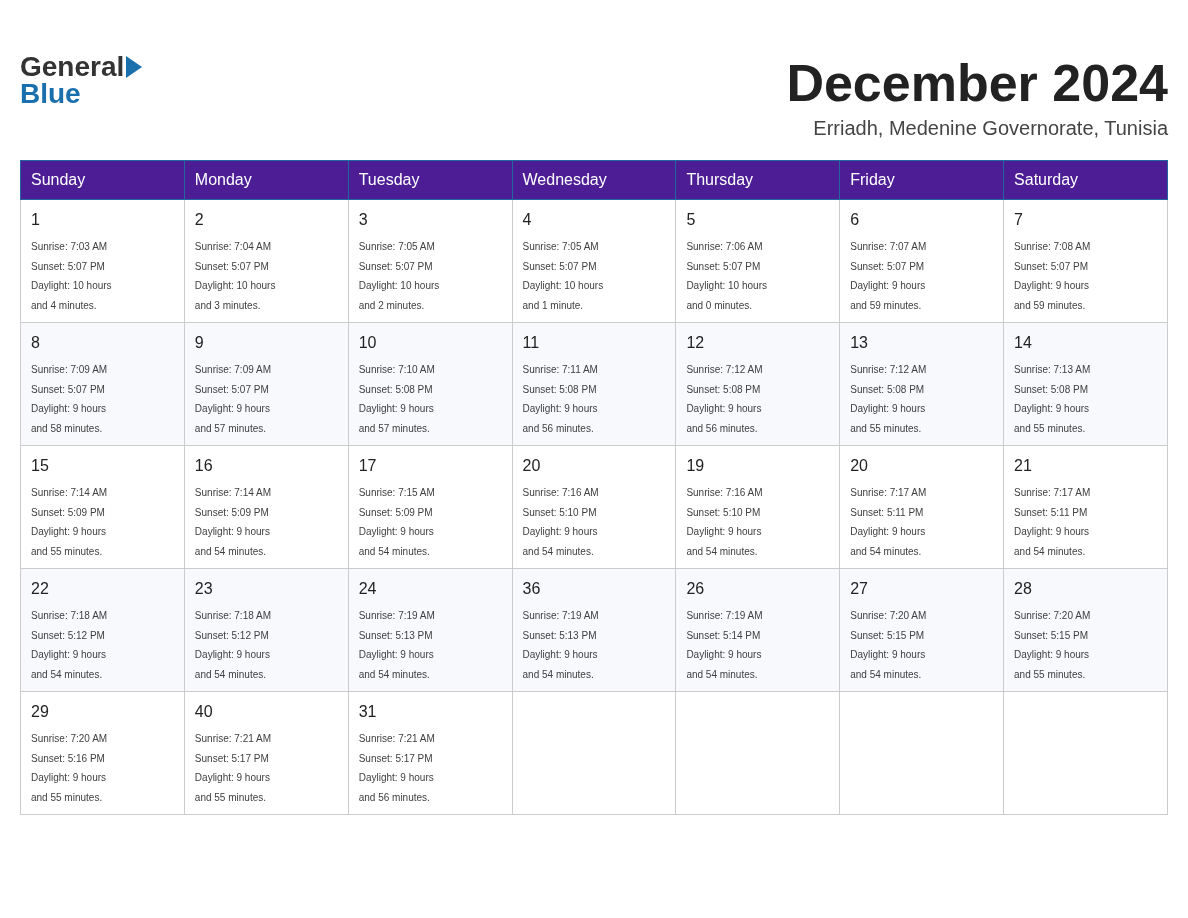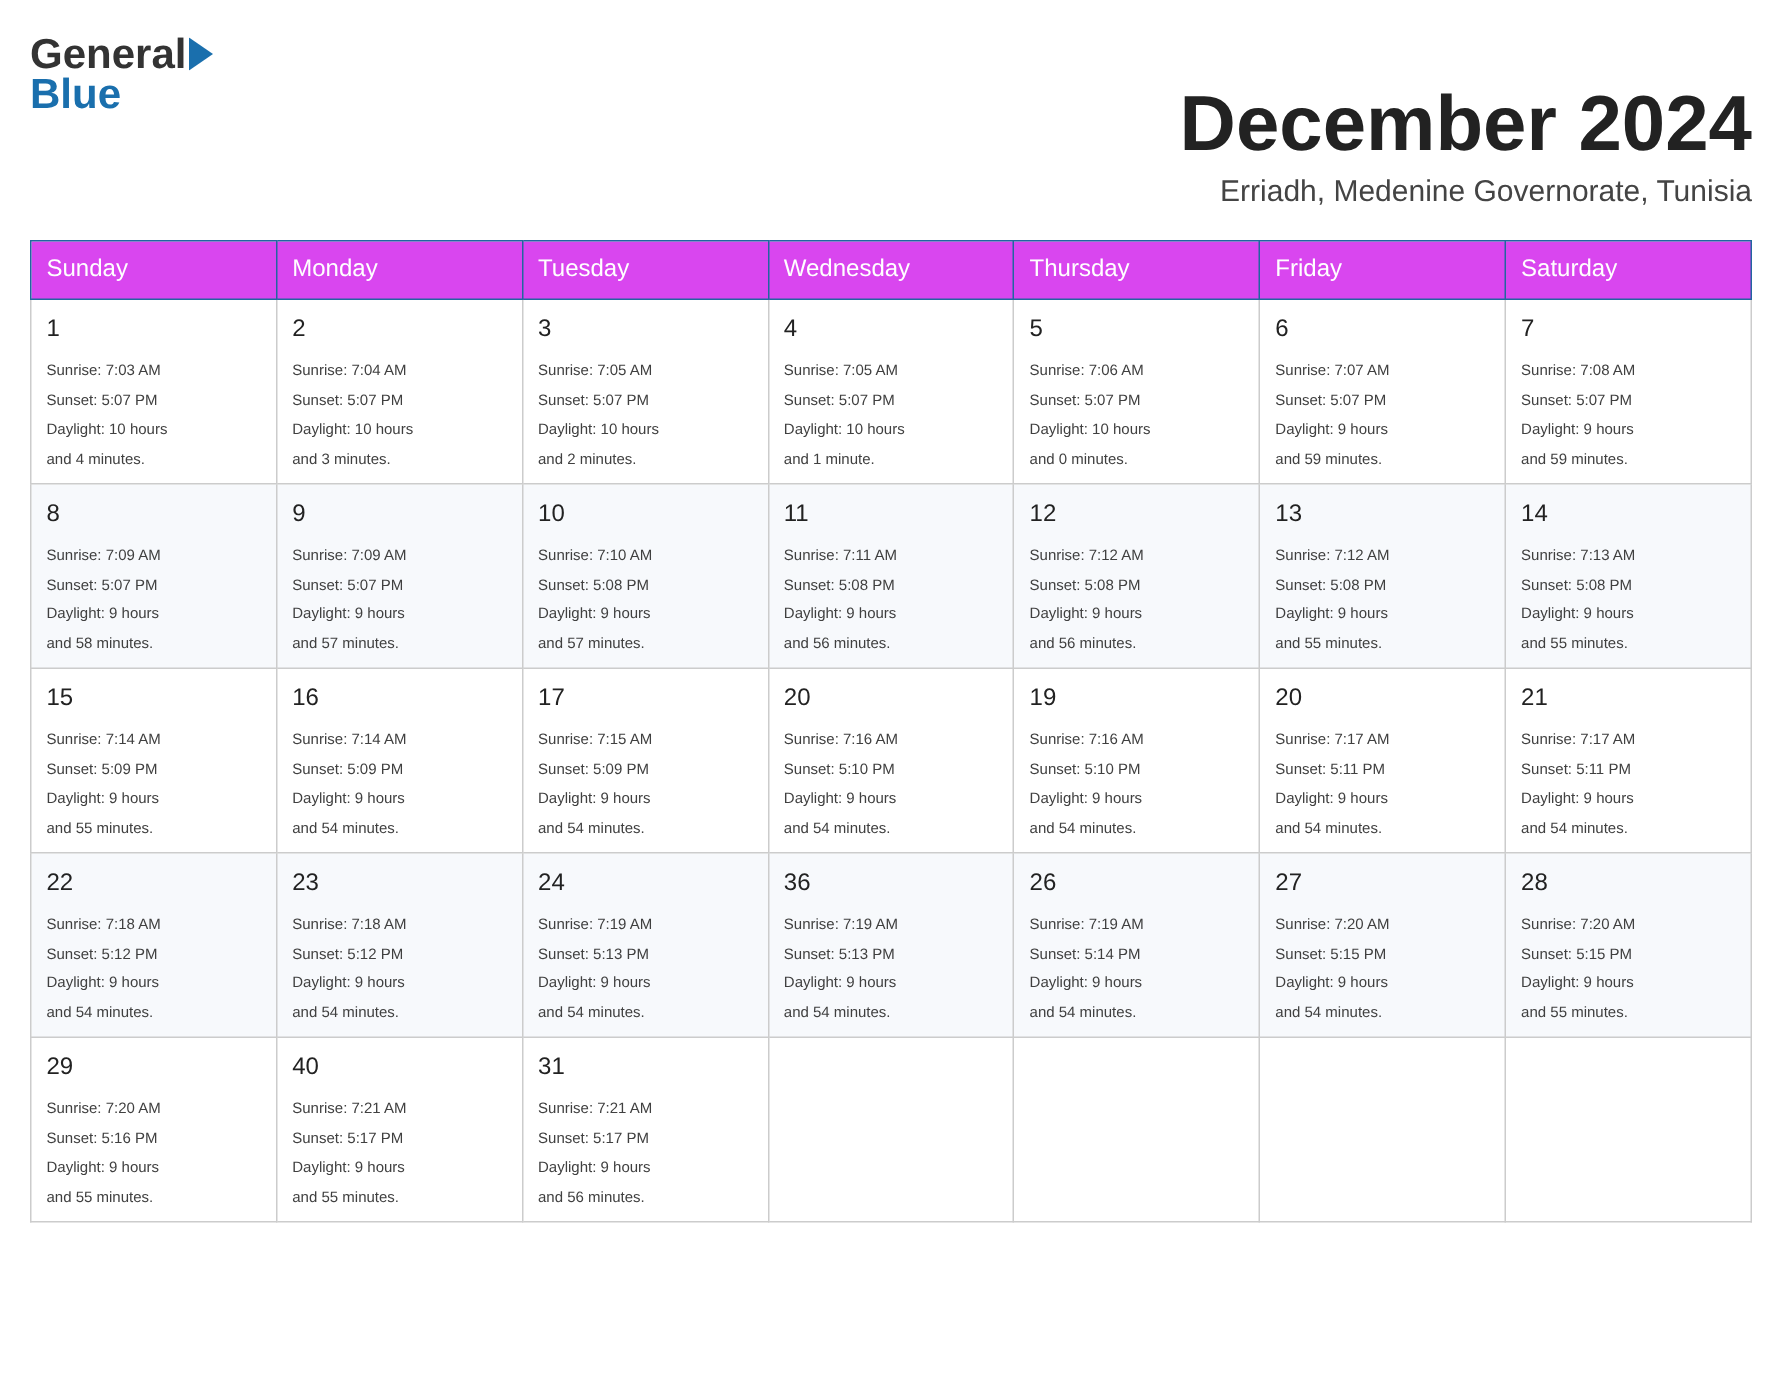--- a/index.html
+++ b/index.html
@@ -6,21 +6,21 @@
     body {
       font-family: Arial, sans-serif;
       background: #ffffff;
       width: 1188px;
       min-height: 918px;
       padding: 20px;
     }
     .header {
       display: flex;
       justify-content: space-between;
-      align-items: flex-start;
+      align-items: center;
       margin-bottom: 20px;
     }
     .logo {
       display: flex;
       flex-direction: column;
       align-items: flex-start;
     }
     .logo-general {
       font-size: 28px;
       font-weight: bold;
@@ -42,21 +42,21 @@
       font-size: 20px;
       color: #444;
       margin-top: 5px;
     }
     .calendar {
       width: 100%;
       border-collapse: collapse;
       border: 1px solid #aaa;
     }
     .calendar th {
-      background-color: #d946ef;
+      background-color: #4c1d95;
       color: white;
       padding: 10px 10px;
       text-align: left;
       font-size: 16px;
       font-weight: normal;
       border: 1px solid #2266a0;
     }
     .calendar td {
       vertical-align: top;
       padding: 8px 10px;

